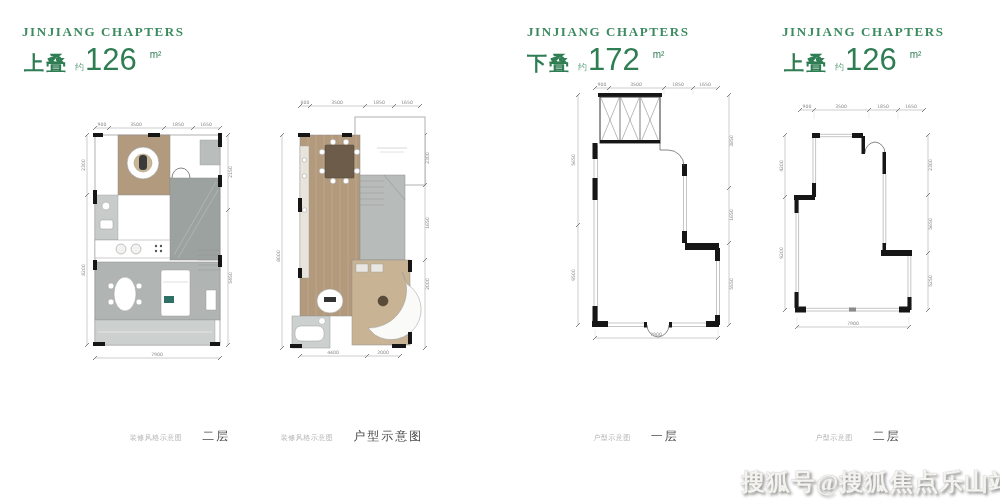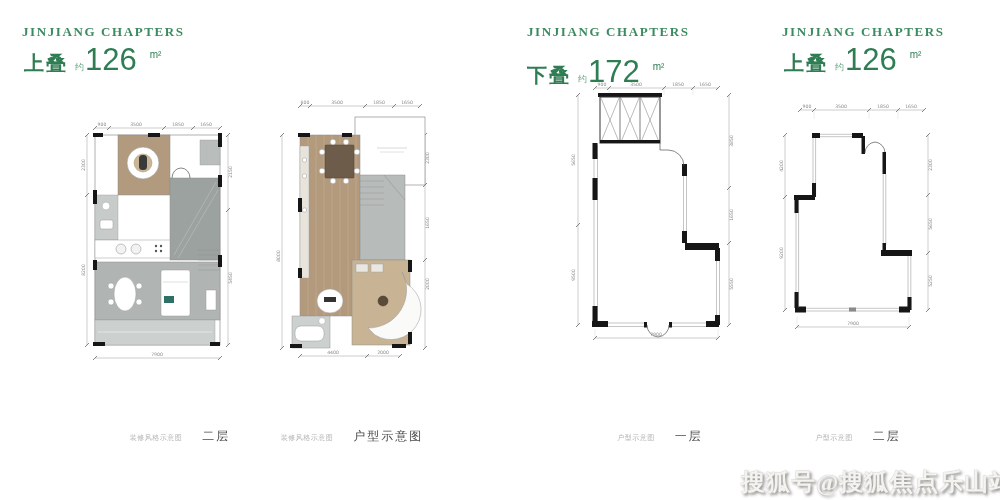--- a/index.html
+++ b/index.html
@@ -33,21 +33,21 @@
 
   <div class="brand" style="left:22px;top:24px;">JINJIANG CHAPTERS</div>
   <div class="unitline" style="left:24px;top:42px;">
     <span class="ul-type">上叠</span>
     <span class="ul-approx">约</span>
     <span class="ul-num">126</span>
     <span class="ul-unit">m²</span>
   </div>
 
   <div class="brand" style="left:527px;top:24px;">JINJIANG CHAPTERS</div>
-  <div class="unitline" style="left:527px;top:54px;">
+  <div class="unitline" style="left:527px;top:42px;">
     <span class="ul-type">下叠</span>
     <span class="ul-approx">约</span>
     <span class="ul-num">172</span>
     <span class="ul-unit">m²</span>
   </div>
 
   <div class="brand" style="left:782px;top:24px;">JINJIANG CHAPTERS</div>
   <div class="unitline" style="left:784px;top:42px;">
     <span class="ul-type">上叠</span>
     <span class="ul-approx">约</span>
@@ -350,21 +350,21 @@
       <line class="win" x1="125.5" y1="88" x2="125.5" y2="165"></line>
         <line class="win" x1="128.5" y1="88" x2="128.5" y2="165"></line>
       <rect x="124" y="86" width="5" height="12" class="wall"></rect>
         <rect x="124" y="153" width="5" height="12" class="wall"></rect>
 
       <line class="thin" x1="102" y1="65" x2="102" y2="72"></line>
       <line class="thin" x1="102" y1="72" x2="110" y2="72"></line>
       <path d="M110 72 A 16 16 0 0 1 126 88" class="thin"></path>
     </g>
   </svg>
-  <div class="caption" style="left:660px;font-family:Liberation Serif, serif;">
+  <div class="caption" style="left:636px;font-family:Liberation Serif, serif;">
     <span class="cap-small">户型示意图</span>
     <span class="cap-big">一层</span>
   </div>
 
   <svg style="left:778px;top:95px;" width="200" height="260" viewBox="0 0 200 260">
     <g>
       <line class="dimline" x1="22" y1="15" x2="146" y2="15"></line>
       <line class="tick" x1="20" y1="17" x2="24" y2="13"></line>
         <line class="tick" x1="34" y1="17" x2="38" y2="13"></line>
         <line class="tick" x1="89" y1="17" x2="93" y2="13"></line>

